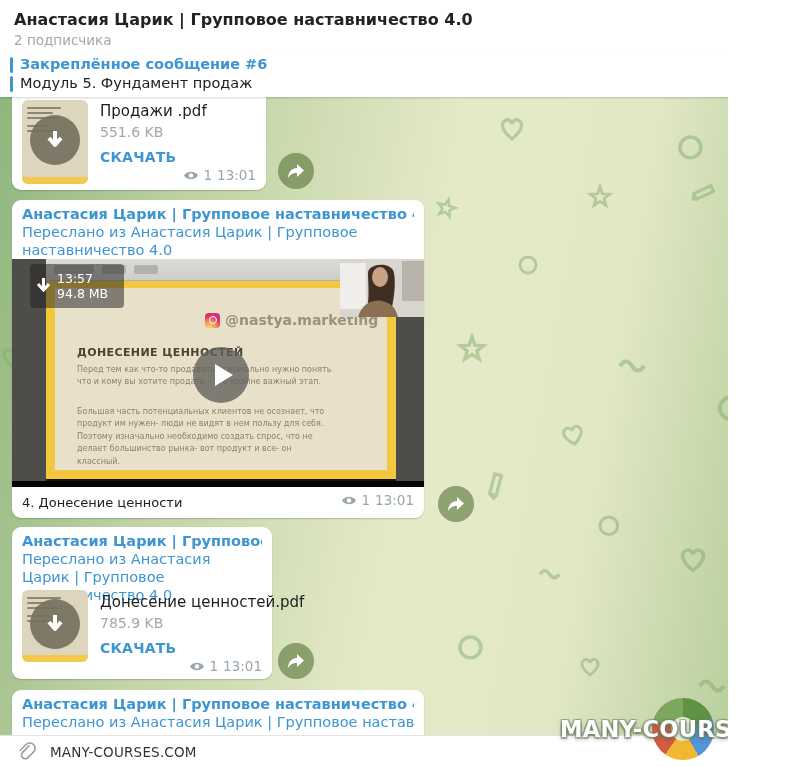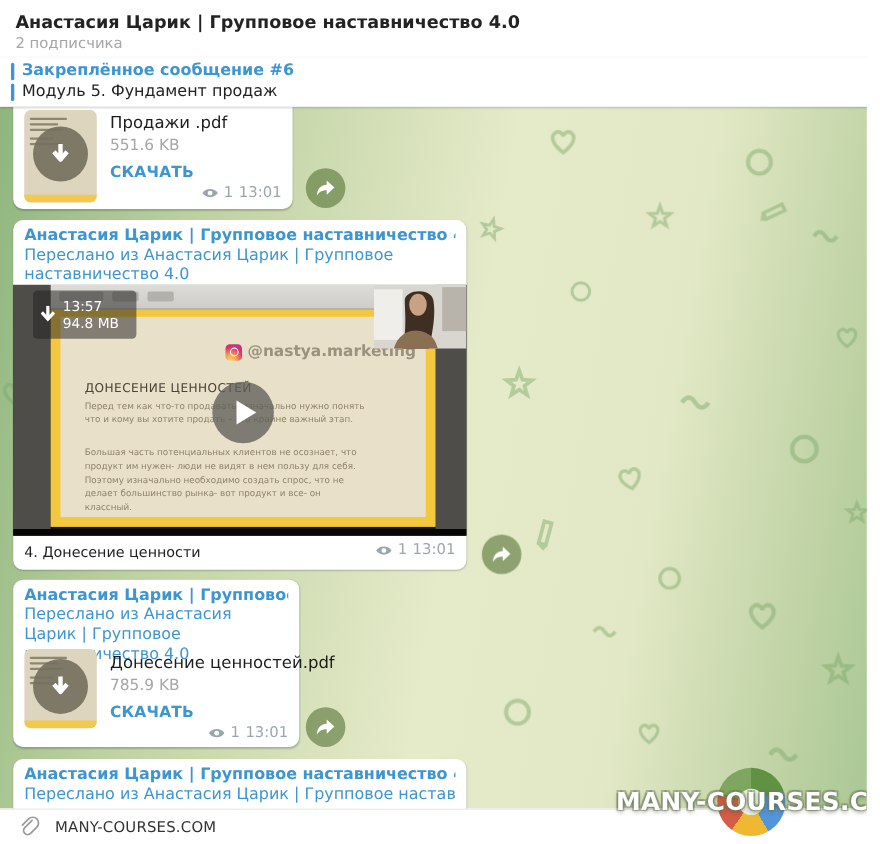--- a/index.html
+++ b/index.html
@@ -1,18 +1,18 @@
 <!DOCTYPE html>
 <html><head>
 <meta charset="utf-8">
 <style>
   * { margin:0; padding:0; box-sizing:border-box; }
   html,body { width:800px; height:767px; overflow:hidden; }
   body { font-family:"DejaVu Sans","Liberation Sans",sans-serif; background:#fff; }
-  .app { position:relative; width:788px; height:767px; background:#fff; overflow:hidden; }
+  .app { position:relative; width:728px; height:767px; background:#fff; overflow:hidden; }
 
   
   .header { position:absolute; top:0; left:0; width:800px; height:52px; background:#fff; z-index:5; }
   .h-title { position:absolute; left:14px; top:10px; font-size:16px; font-weight:bold; color:#232323; }
   .h-sub { position:absolute; left:14px; top:32px; font-size:13.5px; color:#a6a6a6; }
 
   
   .pinned { position:absolute; top:52px; left:0; width:800px; height:45px; background:#fff; z-index:5;
             box-shadow:0 1px 2px rgba(0,0,0,0.18); cursor:pointer; }
   .pin-bars { position:absolute; left:10px; top:5px; width:3px; height:35px; }
@@ -71,21 +71,21 @@
                background:linear-gradient(#dedcd8,#cfcdc8); border-bottom:1px solid #b5b3ae; }
   .v-toolbar i { position:absolute; top:6px; height:9px; background:#b3b1ac; border-radius:2px; }
   .v-slide { position:absolute; left:34px; top:22px; width:350px; height:198px; background:#f3c83f; }
   .v-slide-inner { position:absolute; left:9px; top:7px; right:9px; bottom:9px; background:#e9e0ca; }
   .ig-row { position:absolute; left:150px; top:24px; display:flex; align-items:center; gap:5px; }
   .ig-logo { width:15px; height:15px; border-radius:4px;
              background:radial-gradient(circle at 30% 100%, #ffd676, #f2a454 30%, #e1306c 65%, #b13589 100%);
              position:relative; }
   .ig-logo::after { content:""; position:absolute; left:3.5px; top:3.5px; width:6px; height:6px; border:1.4px solid #fff; border-radius:50%; }
   .ig-handle { font-size:14px; color:#9a917e;font-weight:bold; }
-  .s-title { position:absolute; left:22px; top:58px; font-size:11px; font-weight:normal; color:#4a4336; letter-spacing:.4px; }
+  .s-title { position:absolute; left:22px; top:58px; font-size:11px; font-weight:bold; color:#4a4336; letter-spacing:.4px; }
   .s-p { position:absolute; left:22px; width:260px; font-size:8px; line-height:1.55; color:#8d8269; }
   .s-p1 { top:76px; }
   .s-p2 { top:118px; }
   .v-black { position:absolute; left:0; top:222px; width:412px; height:6px; background:#060606; }
   .v-webcam { position:absolute; left:328px; top:0px; width:84px; height:58px; }
   .v-overlay { position:absolute; left:18px; top:5px; width:94px; height:44px; border-radius:4px;
                background:rgba(35,35,35,0.52); display:flex; align-items:center; padding:0 7px; gap:7px; }
   .v-ovl-texts { display:flex; flex-direction:column; line-height:15px; }
   .v-ovl-texts b { font-size:12.5px; color:#fff; font-weight:normal; }
   .play-btn { position:absolute; left:181px; top:88px; width:56px; height:56px; border-radius:50%;

